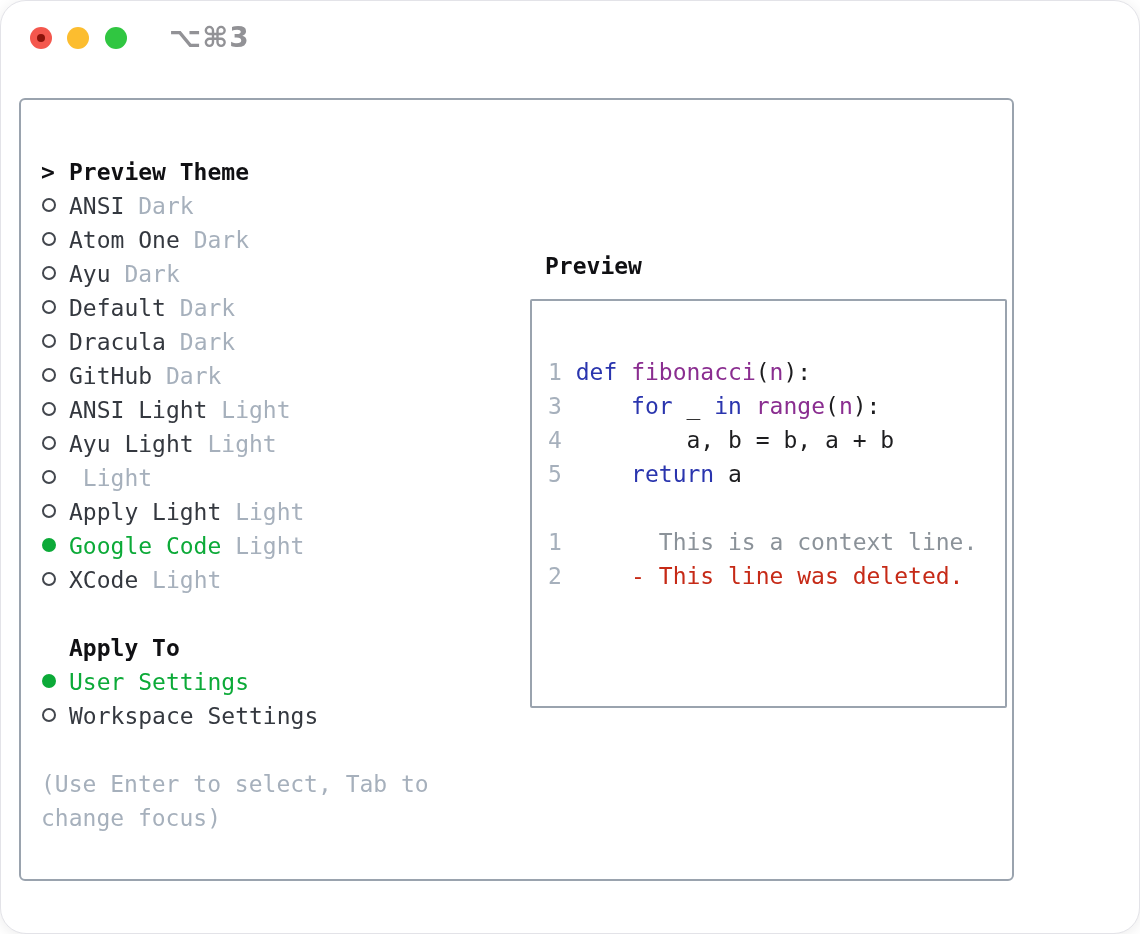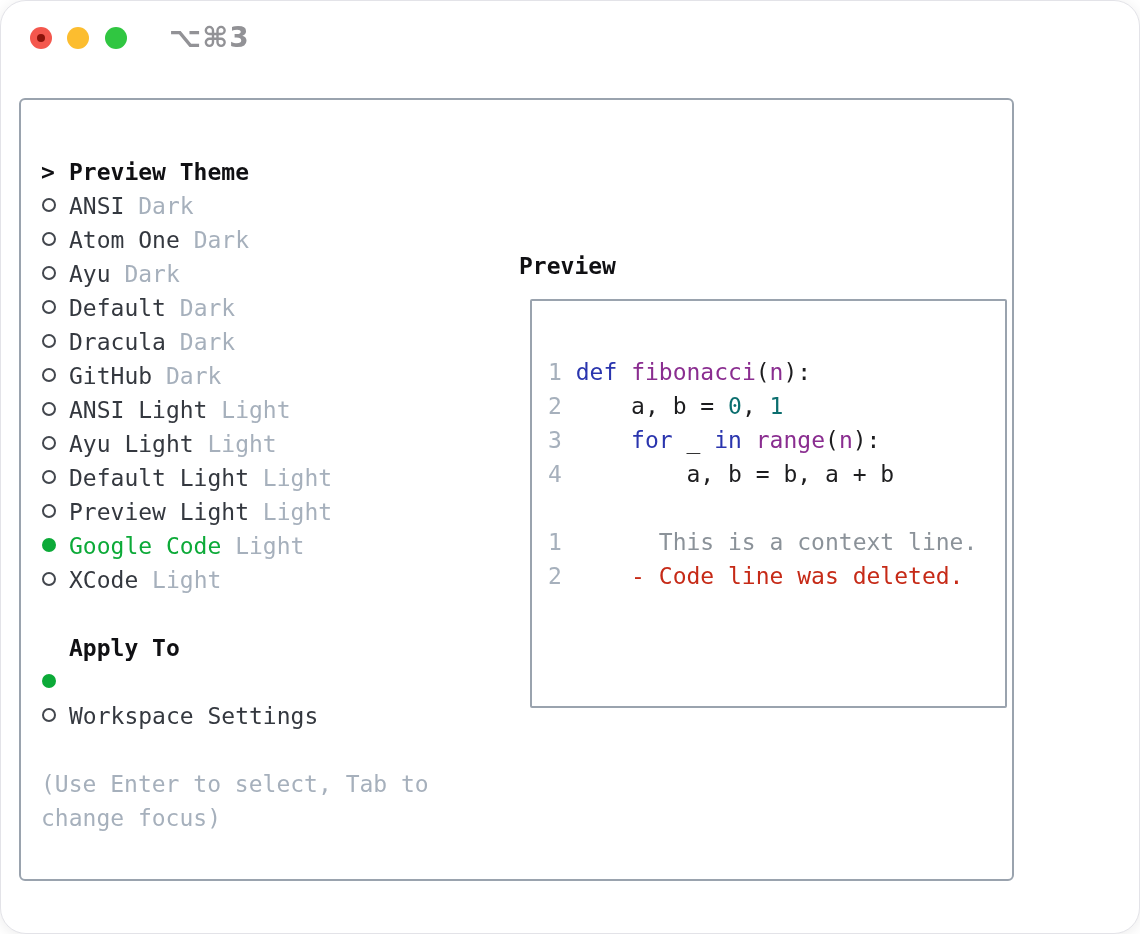--- a/index.html
+++ b/index.html
@@ -72,21 +72,21 @@
   .ring.sel{border-color:var(--selected_green);background:var(--selected_green);}
   .opt-name{color:var(--name_dark);text-align:right;}
   .opt-name.sel{color:var(--selected_green);}
   .variant{color:var(--muted_gray);margin-left:1ch;}
   .spacer34{height:34px;}
   .help{
     width:420px;color:var(--muted_gray);font-size:23px;line-height:34px;
   }
   
   .preview-label{
-    position:absolute;left:498px;top:152px;
+    position:absolute;left:524px;top:152px;
     font-size:23px;font-weight:bold;color:#101013;line-height:28px;
   }
   .preview-box{
     position:absolute;left:509px;top:199px;width:477px;height:409px;
     border:2px solid var(--border_gray);border-radius:2px;background:#ffffff;
     padding:54px 0 0 16px;overflow:hidden;
   }
   .cline{height:34px;line-height:34px;font-size:23px;white-space:pre;}
   .lnum{color:var(--line_number_gray);}
   .pln{color:var(--plain);}
@@ -119,52 +119,52 @@
 
       <div id="theme-list">
           <div class="row"><span class="prefix"><span class="ring"></span></span><span class="opt-name">ANSI</span><span class="variant">Dark</span></div>
           <div class="row"><span class="prefix"><span class="ring"></span></span><span class="opt-name">Atom One</span><span class="variant">Dark</span></div>
           <div class="row"><span class="prefix"><span class="ring"></span></span><span class="opt-name">Ayu</span><span class="variant">Dark</span></div>
           <div class="row"><span class="prefix"><span class="ring"></span></span><span class="opt-name">Default</span><span class="variant">Dark</span></div>
           <div class="row"><span class="prefix"><span class="ring"></span></span><span class="opt-name">Dracula</span><span class="variant">Dark</span></div>
           <div class="row"><span class="prefix"><span class="ring"></span></span><span class="opt-name">GitHub</span><span class="variant">Dark</span></div>
           <div class="row"><span class="prefix"><span class="ring"></span></span><span class="opt-name">ANSI Light</span><span class="variant">Light</span></div>
           <div class="row"><span class="prefix"><span class="ring"></span></span><span class="opt-name">Ayu Light</span><span class="variant">Light</span></div>
-          <div class="row"><span class="prefix"><span class="ring"></span></span><span class="opt-name">Default Light</span><span class="variant">Light</span></div>
-          <div class="row"><span class="prefix"><span class="ring"></span></span><span class="opt-name">Preview Light</span><span class="variant">Light</span></div>
+          <div class="row"><span class="prefix"><span class="ring"></span></span><span class="variant">Light</span></div>
+          <div class="row"><span class="prefix"><span class="ring"></span></span><span class="opt-name">Apply Light</span><span class="variant">Light</span></div>
           <div class="row"><span class="prefix"><span class="ring sel"></span></span><span class="opt-name sel">Google Code</span><span class="variant">Light</span></div>
           <div class="row"><span class="prefix"><span class="ring"></span></span><span class="opt-name">XCode</span><span class="variant">Light</span></div>
         </div>
 
       <div class="spacer34"></div>
 
       <div class="row">
         <span class="prefix"></span>
         <span class="hdr">Apply To</span>
       </div>
 
       <div id="apply-list">
-          <div class="row"><span class="prefix"><span class="ring sel"></span></span></div>
+          <div class="row"><span class="prefix"><span class="ring sel"></span></span><span class="opt-name sel">User Settings</span></div>
           <div class="row"><span class="prefix"><span class="ring"></span></span><span class="opt-name">Workspace Settings</span></div>
         </div>
 
       <div class="spacer34"></div>
 
       <div class="help">(Use Enter to select, Tab to change focus)</div>
     </div>
 
     <div class="preview-label">Preview</div>
     <div class="preview-box">
       <div id="code-lines">
           <div class="cline"><span class="lnum">1</span><span class="pln"> </span><span class="kw">def</span><span class="pln"> </span><span class="typ">fibonacci</span><span class="pln">(</span><span class="typ">n</span><span class="pln">):</span></div>
-          <div class="cline"><span class="lnum">2</span><span class="pln">     a, b = </span><span class="lit">0</span><span class="pln">, </span><span class="lit">1</span></div>
           <div class="cline"><span class="lnum">3</span><span class="pln">     </span><span class="kw">for</span><span class="pln"> _ </span><span class="kw">in</span><span class="pln"> </span><span class="typ">range</span><span class="pln">(</span><span class="typ">n</span><span class="pln">):</span></div>
           <div class="cline"><span class="lnum">4</span><span class="pln">         a, b = b, a + b</span></div>
+          <div class="cline"><span class="lnum">5</span><span class="pln">     </span><span class="kw">return</span><span class="pln"> a</span></div>
         </div>
       <div class="spacer34"></div>
       <div id="diff-lines">
           <div class="cline"><span class="lnum">1</span><span class="ctx">       This is a context line.</span></div>
-          <div class="cline"><span class="lnum">2</span><span class="del">     - Code line was deleted.</span></div>
+          <div class="cline"><span class="lnum">2</span><span class="del">     - This line was deleted.</span></div>
         </div>
     </div>
 
   </div>
 </div>
 
 </body></html>

